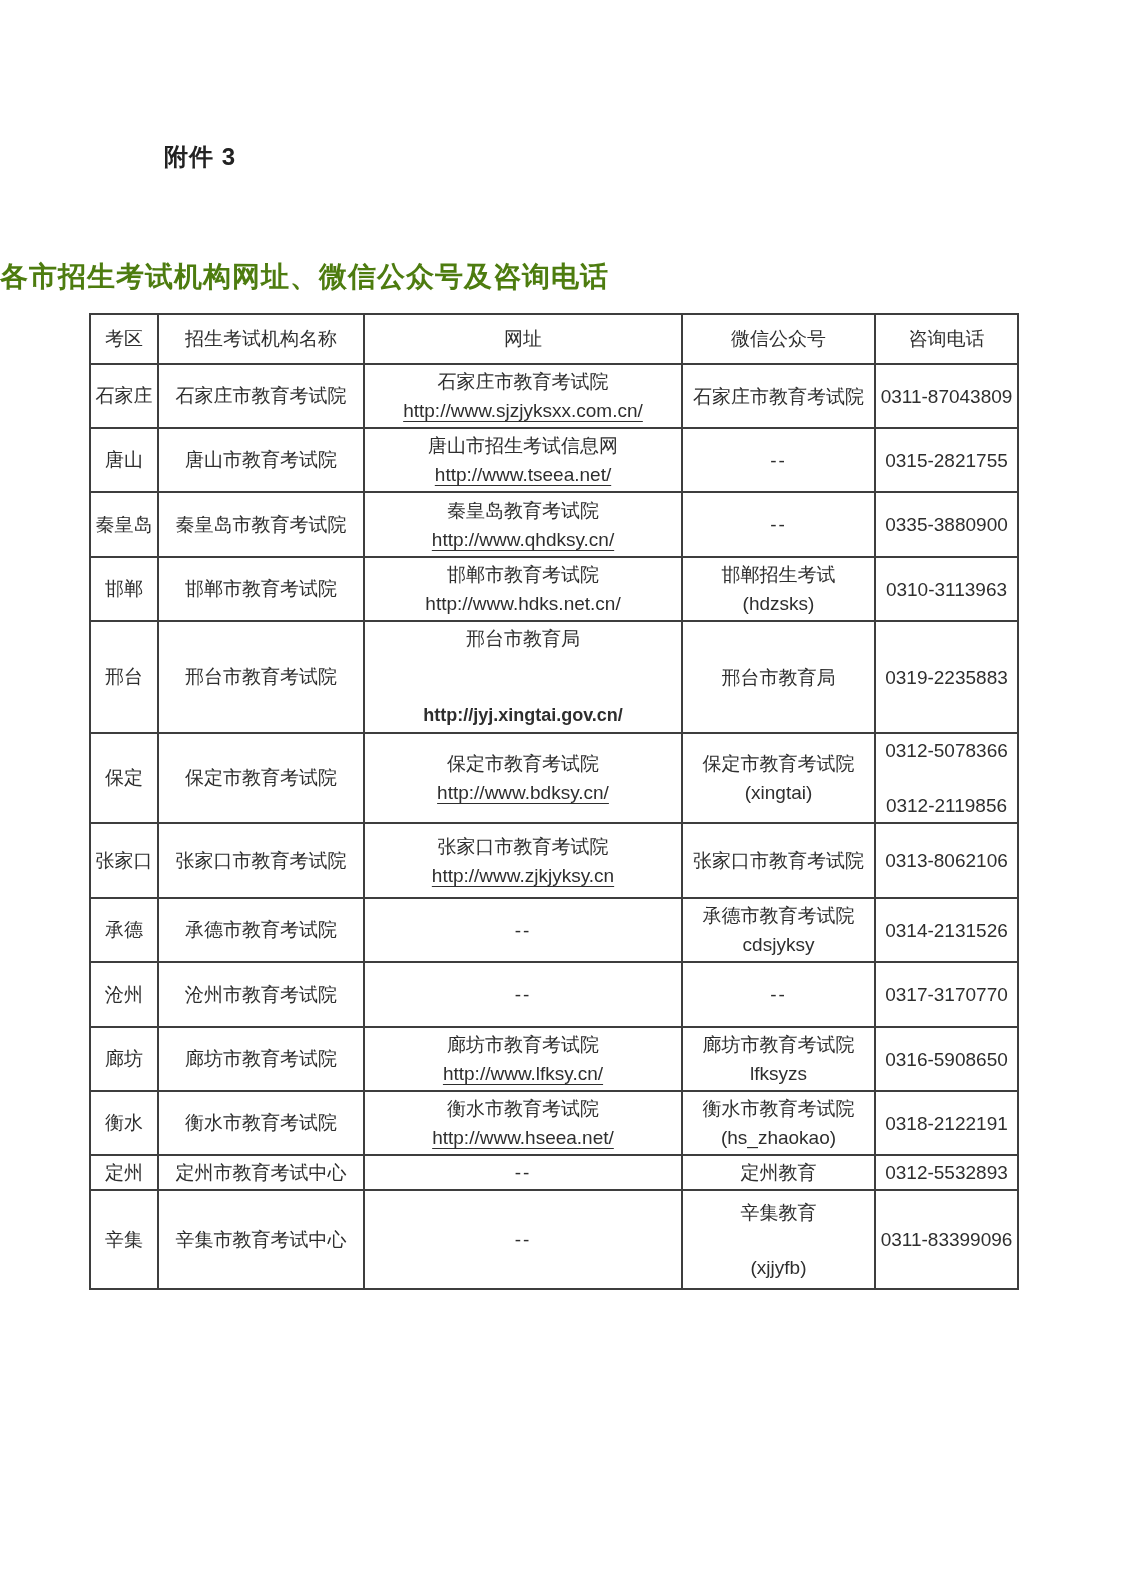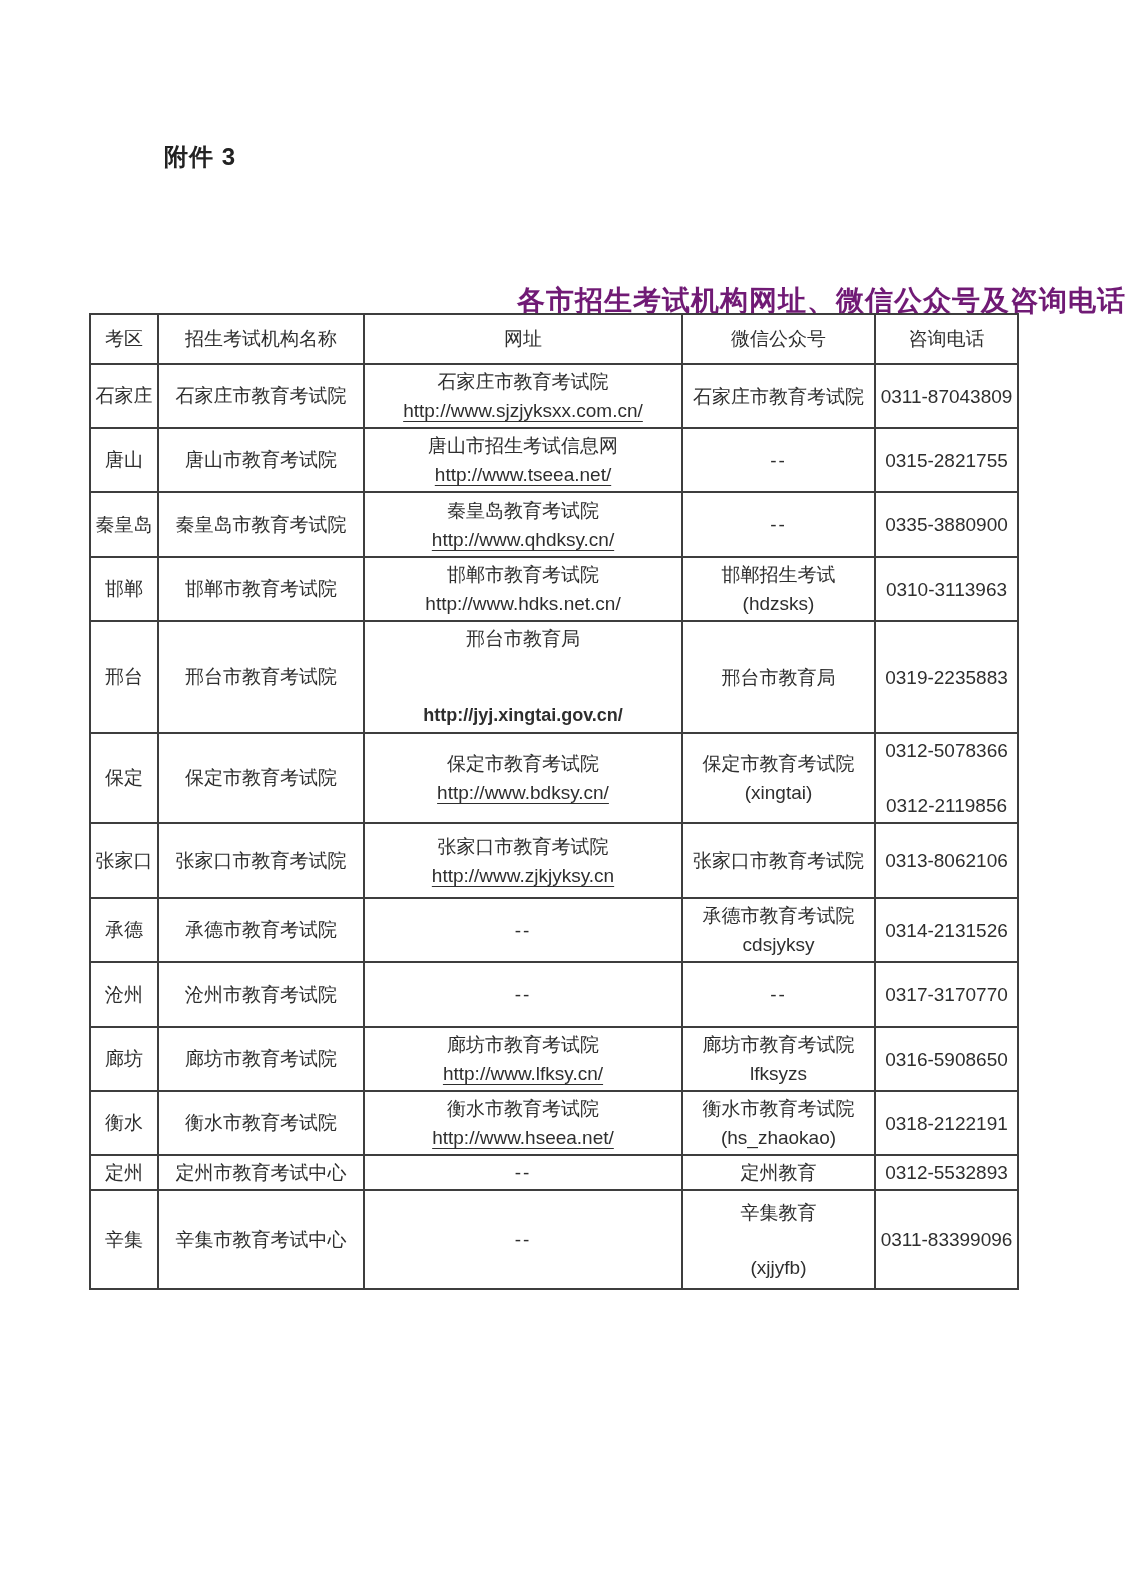--- a/index.html
+++ b/index.html
@@ -23,26 +23,25 @@
     font-size: 24px;
     font-weight: 700;
     color: #222222;
     letter-spacing: 1px;
   }
   .doc-title {
     position: absolute;
     top: 258px;
     left: 0;
     width: 100%;
-    text-align: right;
+    text-align: left;
     font-size: 28px;
     font-weight: 700;
-    color: #701a75;
+    color: #4d7c0f;
     letter-spacing: 1px;
-    margin-top: 24px;
   }
   table.contact-table {
     position: absolute;
     left: 89px;
     top: 313px;
     width: 928px;
     border-collapse: collapse;
     table-layout: fixed;
   }
   .contact-table th,

